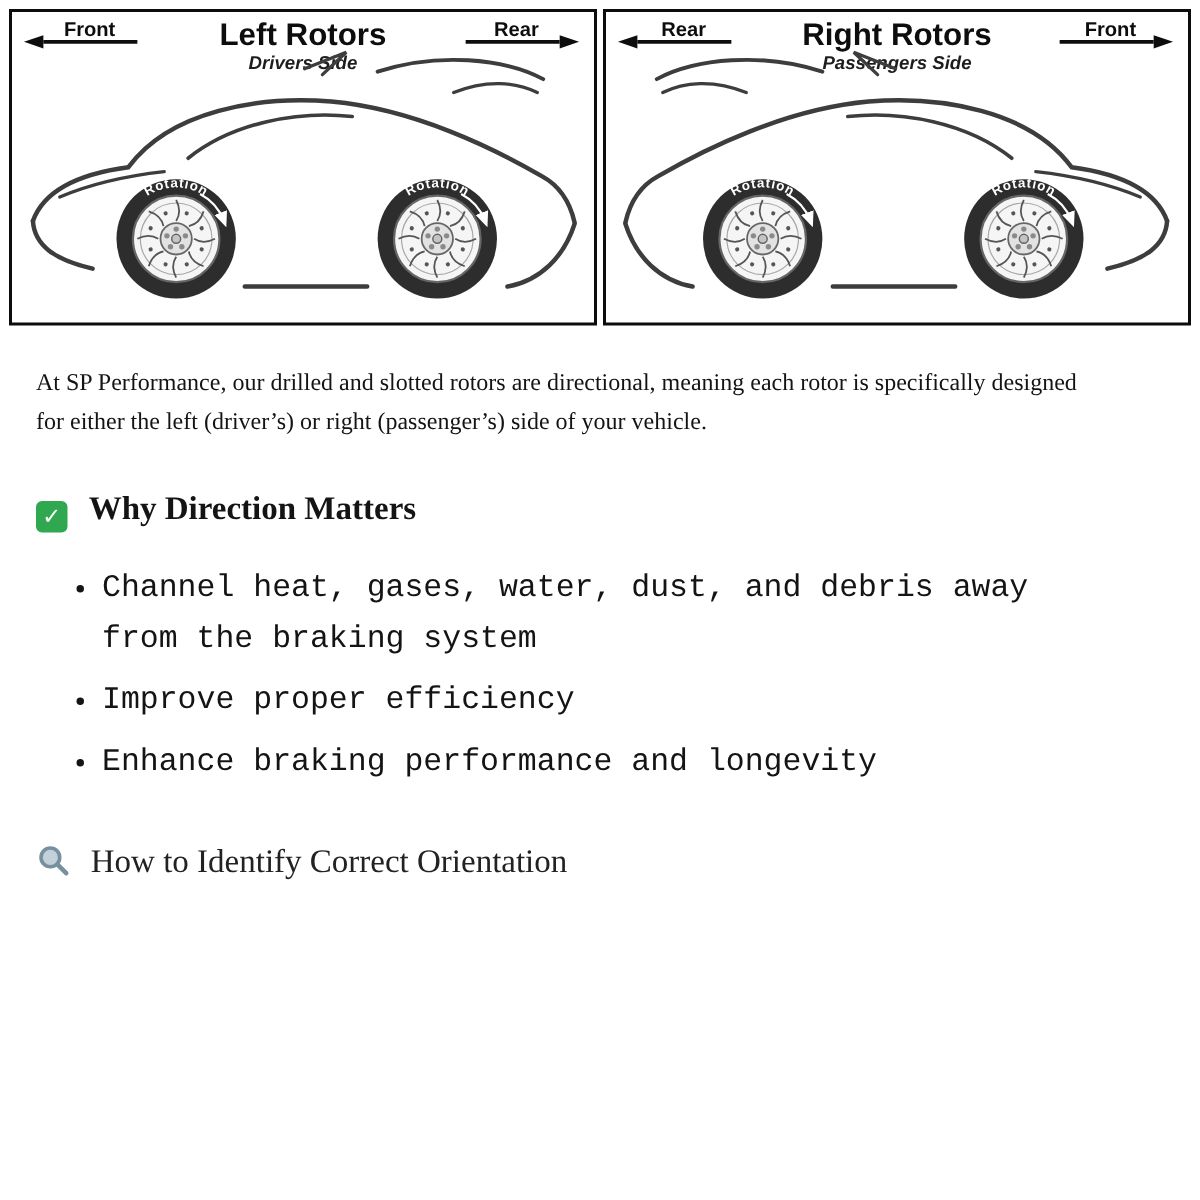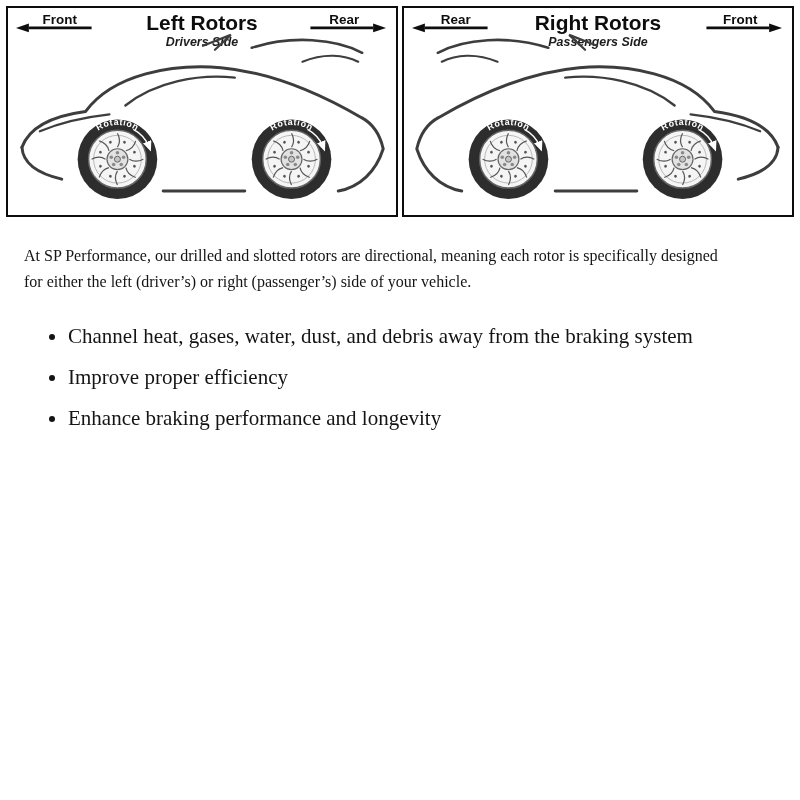--- a/index.html
+++ b/index.html
@@ -53,20 +53,21 @@
   .lead { font-size:21px; margin:0 0 8px 0; }
 
   ul.bullets {
     font-size:21px;
     margin:10px 0 24px 0;
     padding-left:44px;
   }
   ul.bullets li {
     max-width:645px;
     margin:7px 0;
+    font-family:Liberation Mono, monospace;
   }
 
   .check-icon {
     display:inline-block;
     width:21px; height:21px;
     background:#2fa84f;
     border-radius:4px;
     color:#fff;
     text-align:center;
     line-height:21px;
@@ -207,23 +208,34 @@
       <path class="rot-arrow" d="M 121,122 A 34 34 0 0 1 137,140"></path>
       <path class="rot-arrow" d="M 296,122 A 34 34 0 0 1 312,140"></path>
     </svg>
   </div>
 </div>
 
 <main class="content">
 
   <p class="intro">At SP Performance, our drilled and slotted rotors are directional, meaning each rotor is specifically designed for either the left (driver’s) or right (passenger’s) side of your vehicle.</p>
 
+  <h2 class="section-heading">
+    <span class="check-icon">✓</span>
+    <span>Why Direction Matters</span>
+  </h2>
 
 
   <ul class="bullets">
     <li>Channel heat, gases, water, dust, and debris away from the braking system</li>
     <li>Improve proper efficiency</li>
     <li>Enhance braking performance and longevity</li>
   </ul>
 
+  <h3 class="section-heading">
+    <svg class="mag-icon" viewBox="0 0 24 24">
+      <circle cx="10" cy="10" r="6.5" fill="#c3d0da" stroke="#77909f" stroke-width="2.5"></circle>
+      <line x1="15" y1="15" x2="21" y2="21" stroke="#77909f" stroke-width="3.2" stroke-linecap="round"></line>
+    </svg>
+    <span>How to Identify Correct Orientation</span>
+  </h3>
 
 
 </main>
 
 </body></html>

